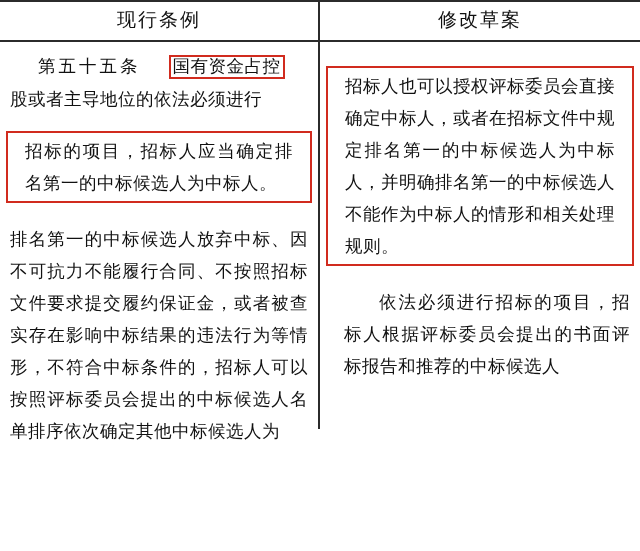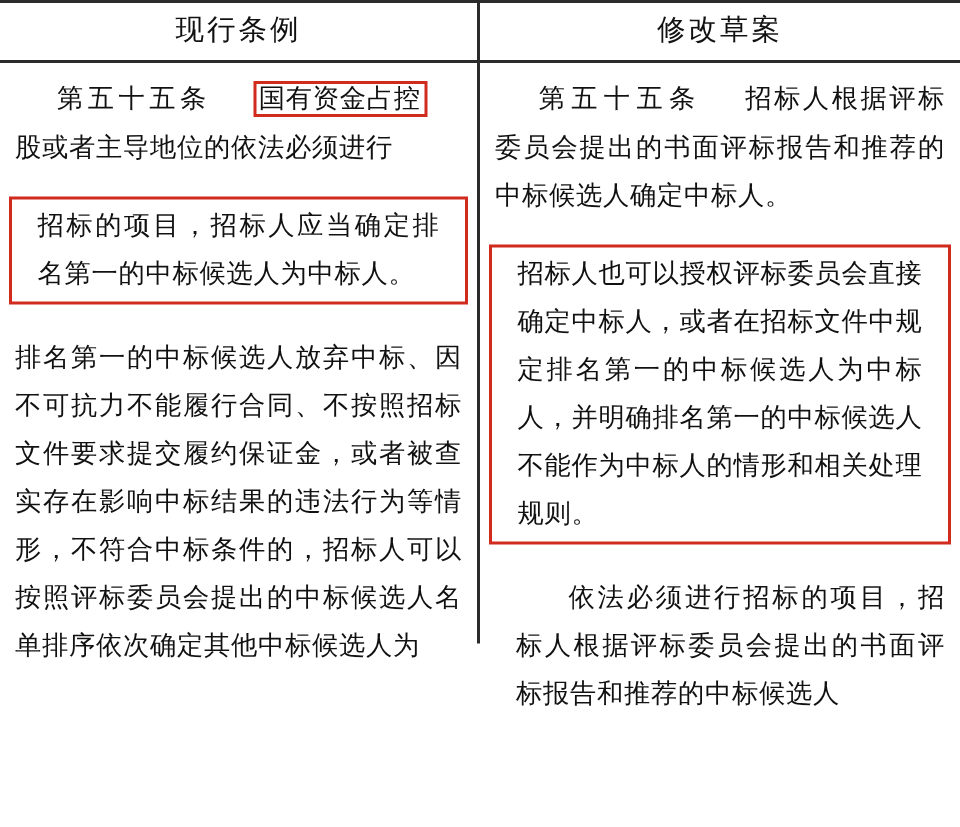--- a/index.html
+++ b/index.html
@@ -75,20 +75,21 @@
   }
   .boxed {
     border: 2px solid #d12b1e;
     padding: 2px 17px;
     margin: 16px -4px;
     box-sizing: border-box;
   }
   .inline-box {
     border: 2px solid #d12b1e;
     padding: 0 2px;
+    font-family: Liberation Mono, monospace;
   }
   .spacer-sm { height: 4px; }
   .nowrap-title {
     letter-spacing: 3px;
     font-family: Liberation Mono, monospace;
   }
   .lead-gap {
     display: inline-block;
     width: 1.6em;
   }
@@ -115,23 +116,20 @@
 
         <div class="para">排名第一的中标候选人放弃中标、因不可抗力不能履行合同、不按照招标文件要求提交履约保证金，或者被查实存在影响中标结果的违法行为等情形，不符合中标条件的，招标人可以按照评标委员会提出的中标候选人名单排序依次确定其他中标候选人为</div>
       </div>
     </div>
 
     <div class="col col-right">
       <div class="top-rule"></div>
       <div class="header-cell">修改草案</div>
       <div class="body-cell">
 
-        <div class="para">
-          <span class="lead-gap"></span><span class="nowrap-title">第五十五条</span><span class="lead-gap"></span><span>招标人根据评标委员会提出的书面评标报告和推荐的中标候选人确定中标人。</span>
-        </div>
 
         <div class="para boxed">招标人也可以授权评标委员会直接确定中标人，或者在招标文件中规定排名第一的中标候选人为中标人，并明确排名第一的中标候选人不能作为中标人的情形和相关处理规则。</div>
 
         <div class="spacer-sm"></div>
 
         <div class="para indent">依法必须进行招标的项目，招标人根据评标委员会提出的书面评标报告和推荐的中标候选人</div>
       </div>
     </div>
 
   </div>

